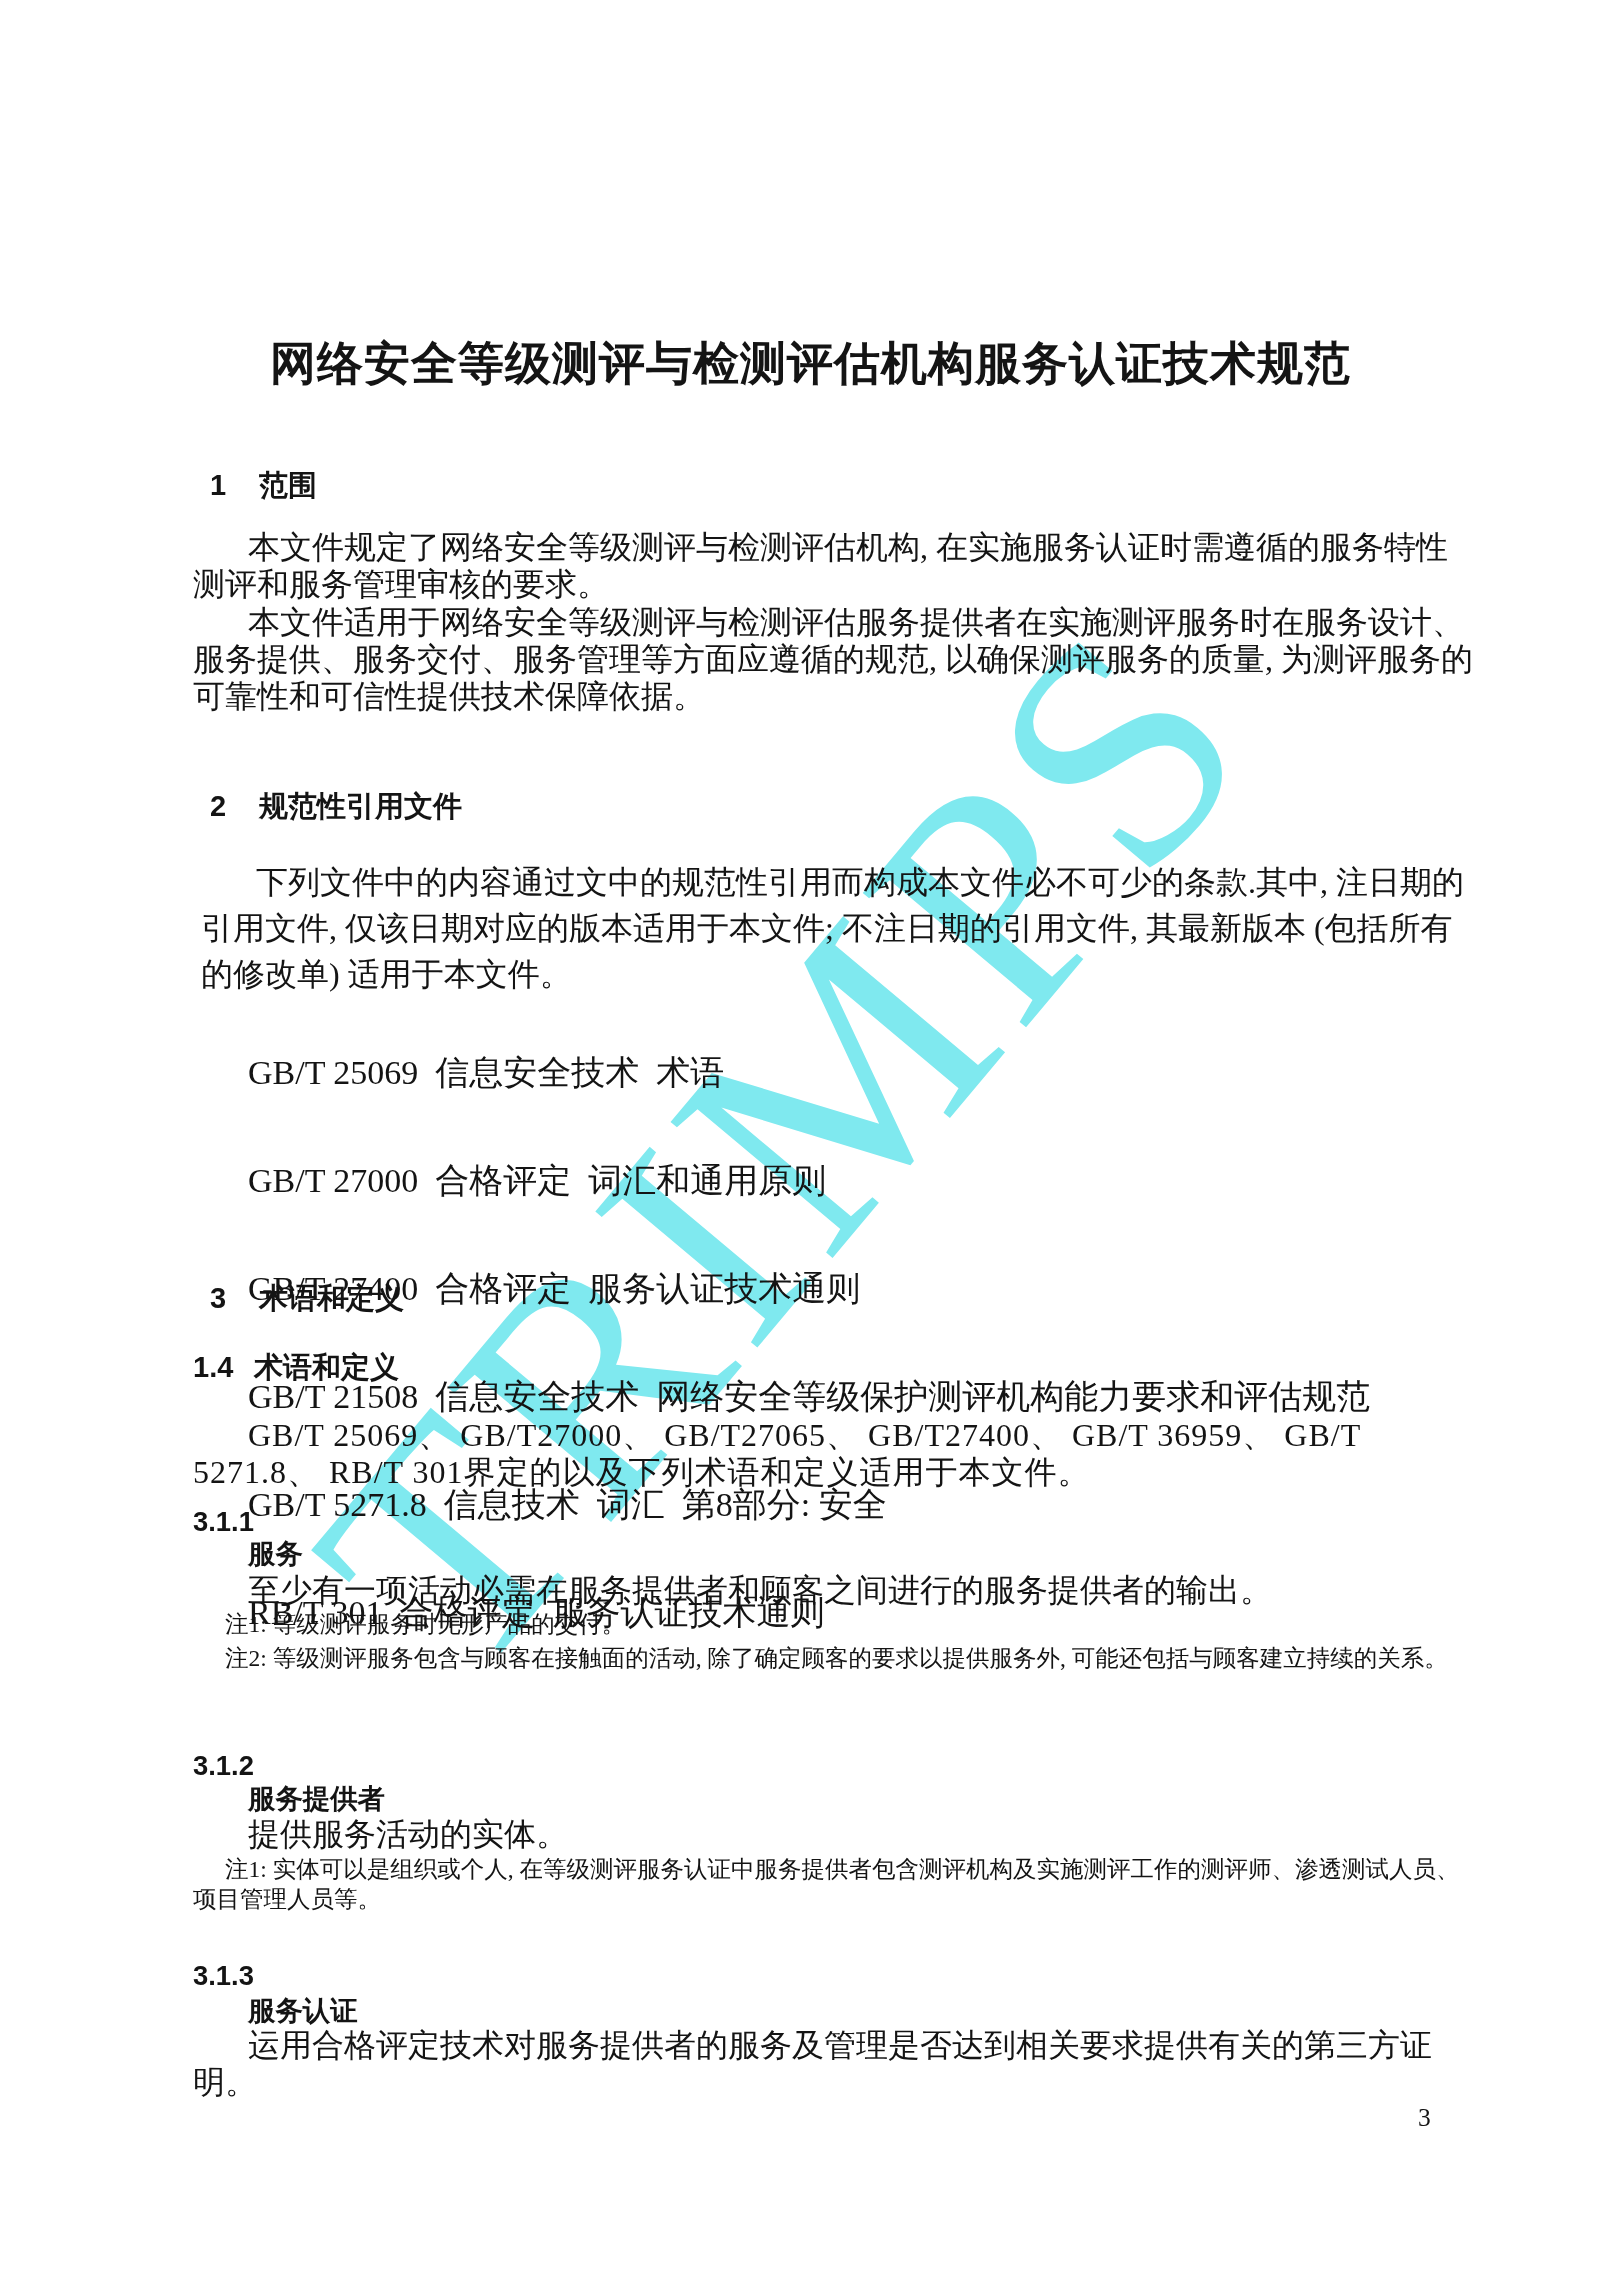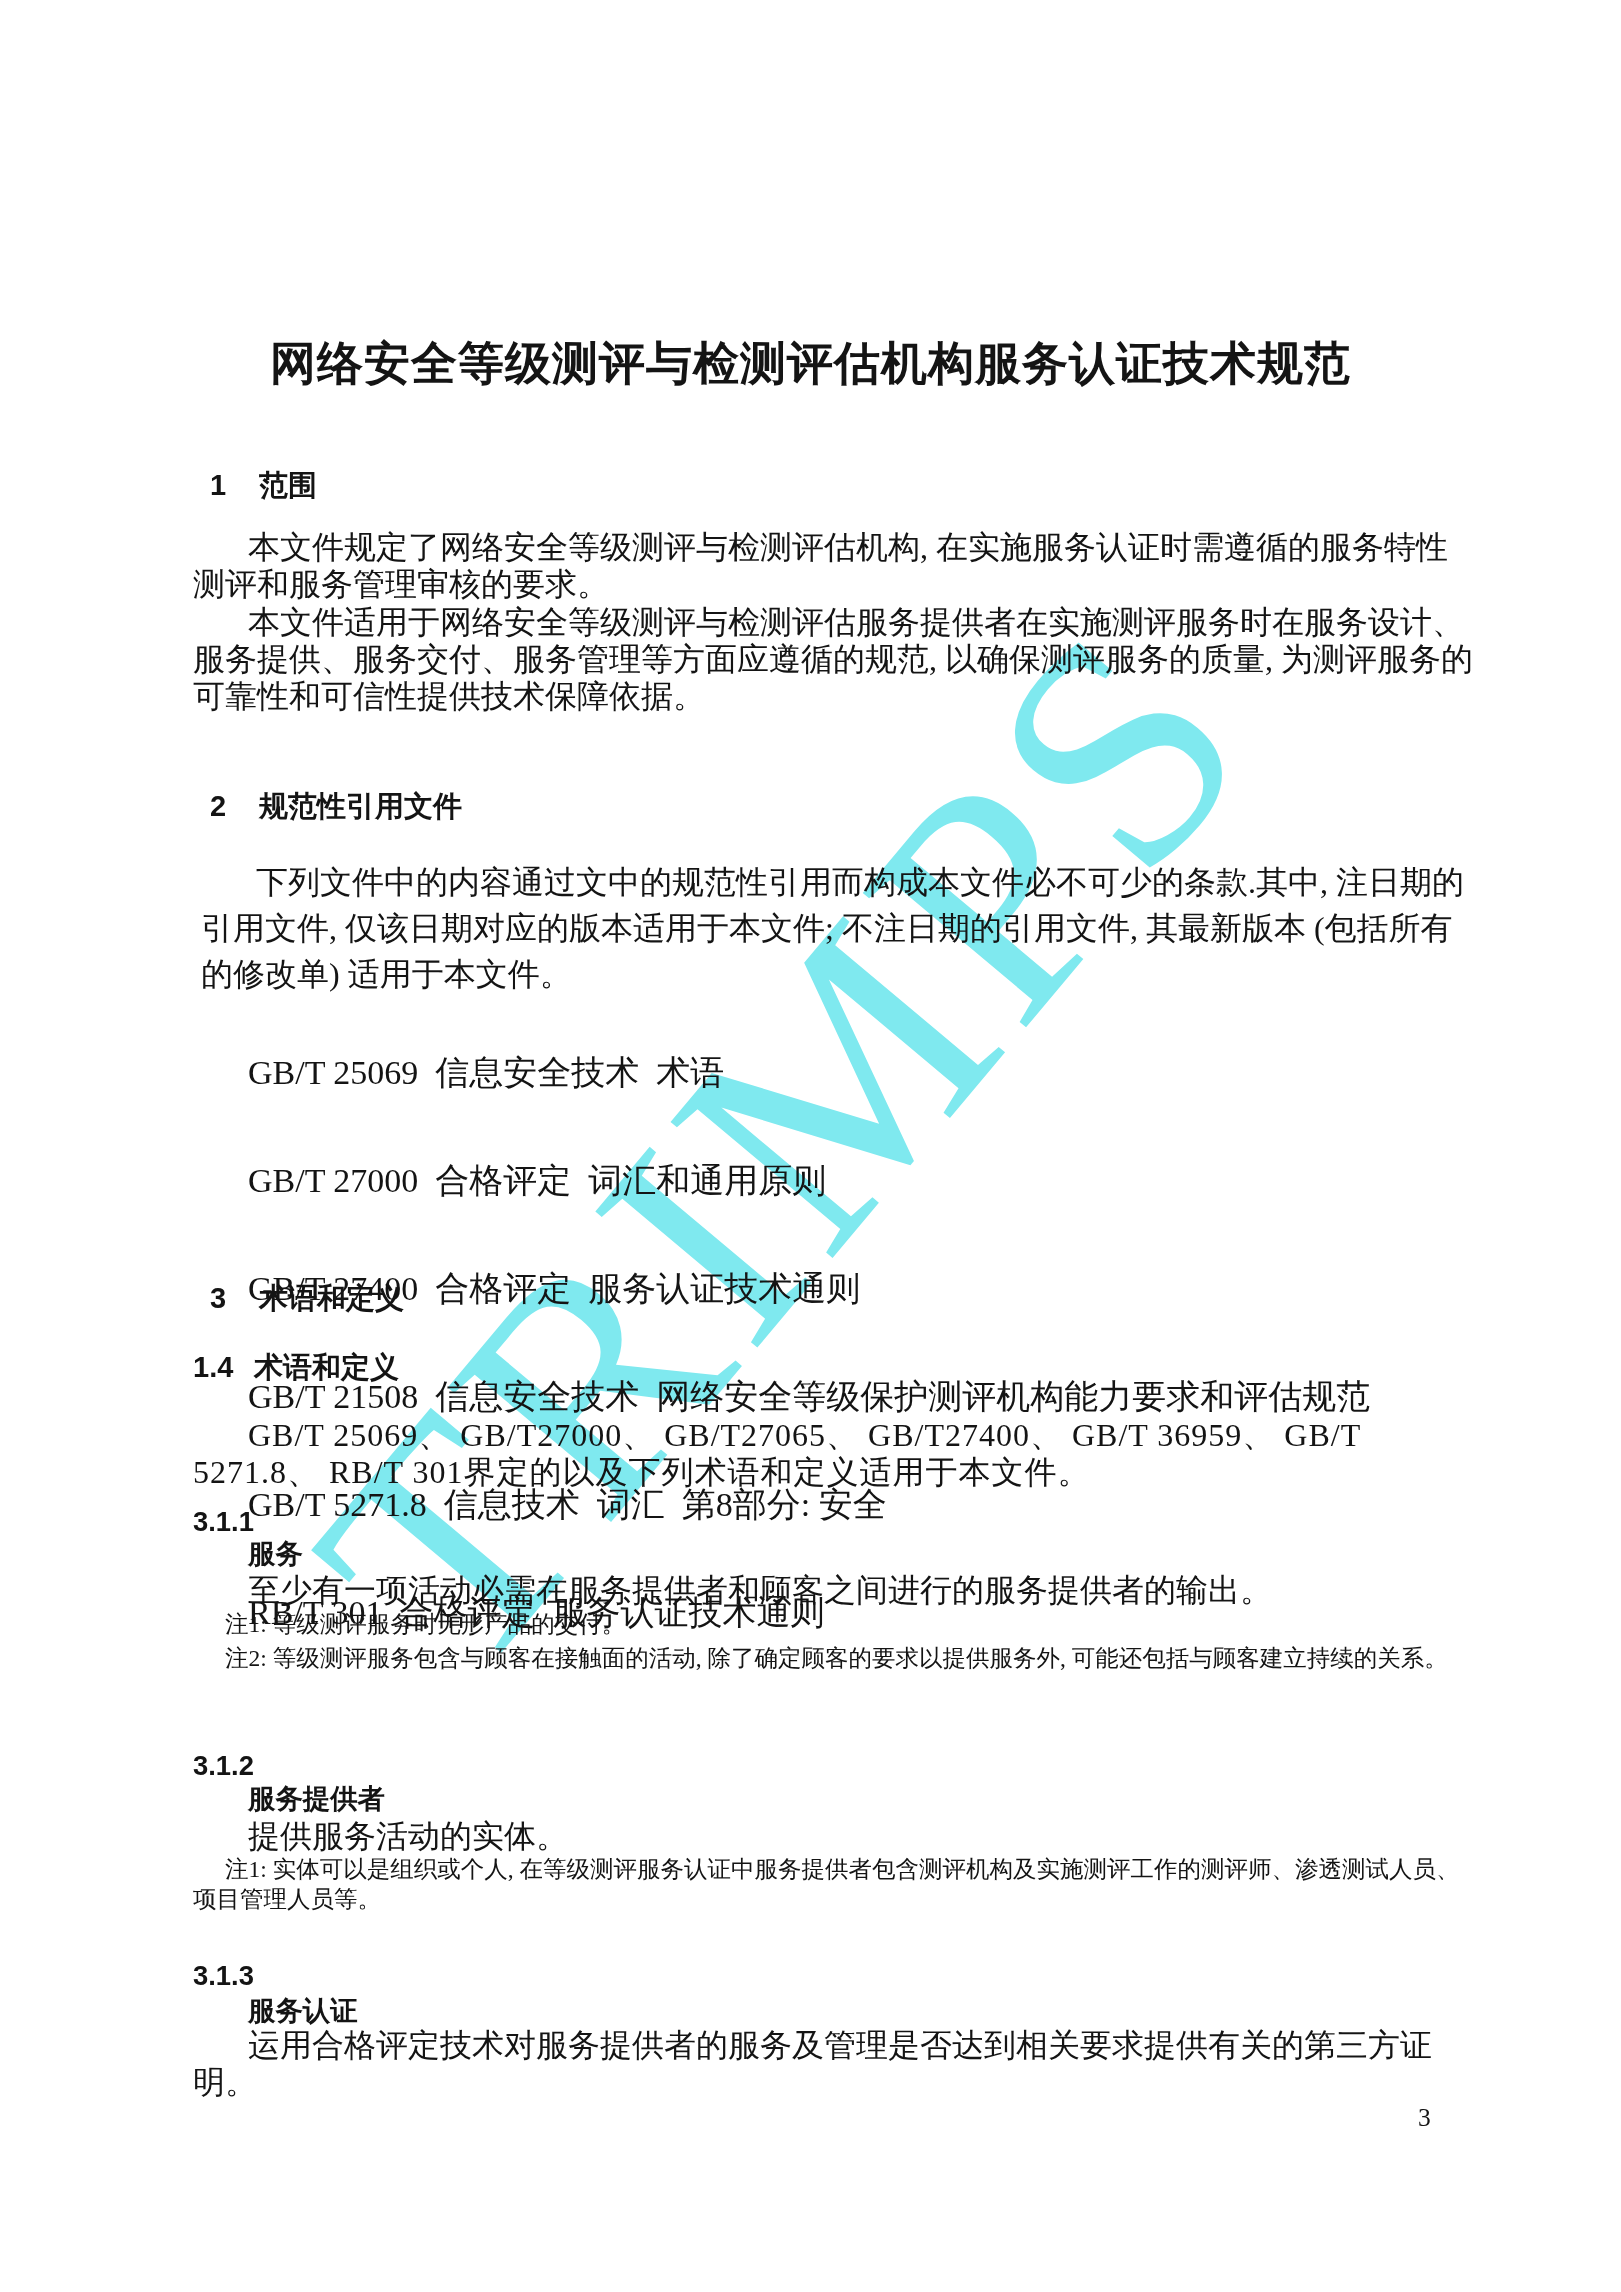--- a/index.html
+++ b/index.html
@@ -131,21 +131,21 @@
     <div class="abs para ls1" style="top:1417px;">GB/T 25069、 GB/T27000、 GB/T27065、 GB/T27400、 GB/T 36959、 GB/T 5271.8、 RB/T 301界定的以及下列术语和定义适用于本文件。</div>
 
     <div class="abs num-heading" style="top:1506px;">3.1.1</div>
     <div class="abs term" style="top:1536px;">服务</div>
     <div class="abs para" style="top:1572px;">至少有一项活动必需在服务提供者和顾客之间进行的服务提供者的输出。</div>
     <div class="abs note" style="top:1609px;">注1: 等级测评服务时无形产品的交付。</div>
     <div class="abs note" style="top:1643px;">注2: 等级测评服务包含与顾客在接触面的活动, 除了确定顾客的要求以提供服务外, 可能还包括与顾客建立持续的关系。</div>
 
     <div class="abs num-heading" style="top:1750px;">3.1.2</div>
     <div class="abs term" style="top:1781px;">服务提供者</div>
-    <div class="abs para" style="top:1818px;">提供服务活动的实体。</div>
+    <div class="abs para" style="top:1818px;font-family:Liberation Mono, monospace;">提供服务活动的实体。</div>
     <div class="abs note" style="top:1854px;">注1: 实体可以是组织或个人, 在等级测评服务认证中服务提供者包含测评机构及实施测评工作的测评师、渗透测试人员、项目管理人员等。</div>
 
     <div class="abs num-heading" style="top:1960px;">3.1.3</div>
     <div class="abs term" style="top:1993px;">服务认证</div>
     <div class="abs para" style="top:2027px;">运用合格评定技术对服务提供者的服务及管理是否达到相关要求提供有关的第三方证明。</div>
 
     <div class="abs page-num" style="left:1418px;top:2103px;">3</div>
 
   </div>
 </div>

